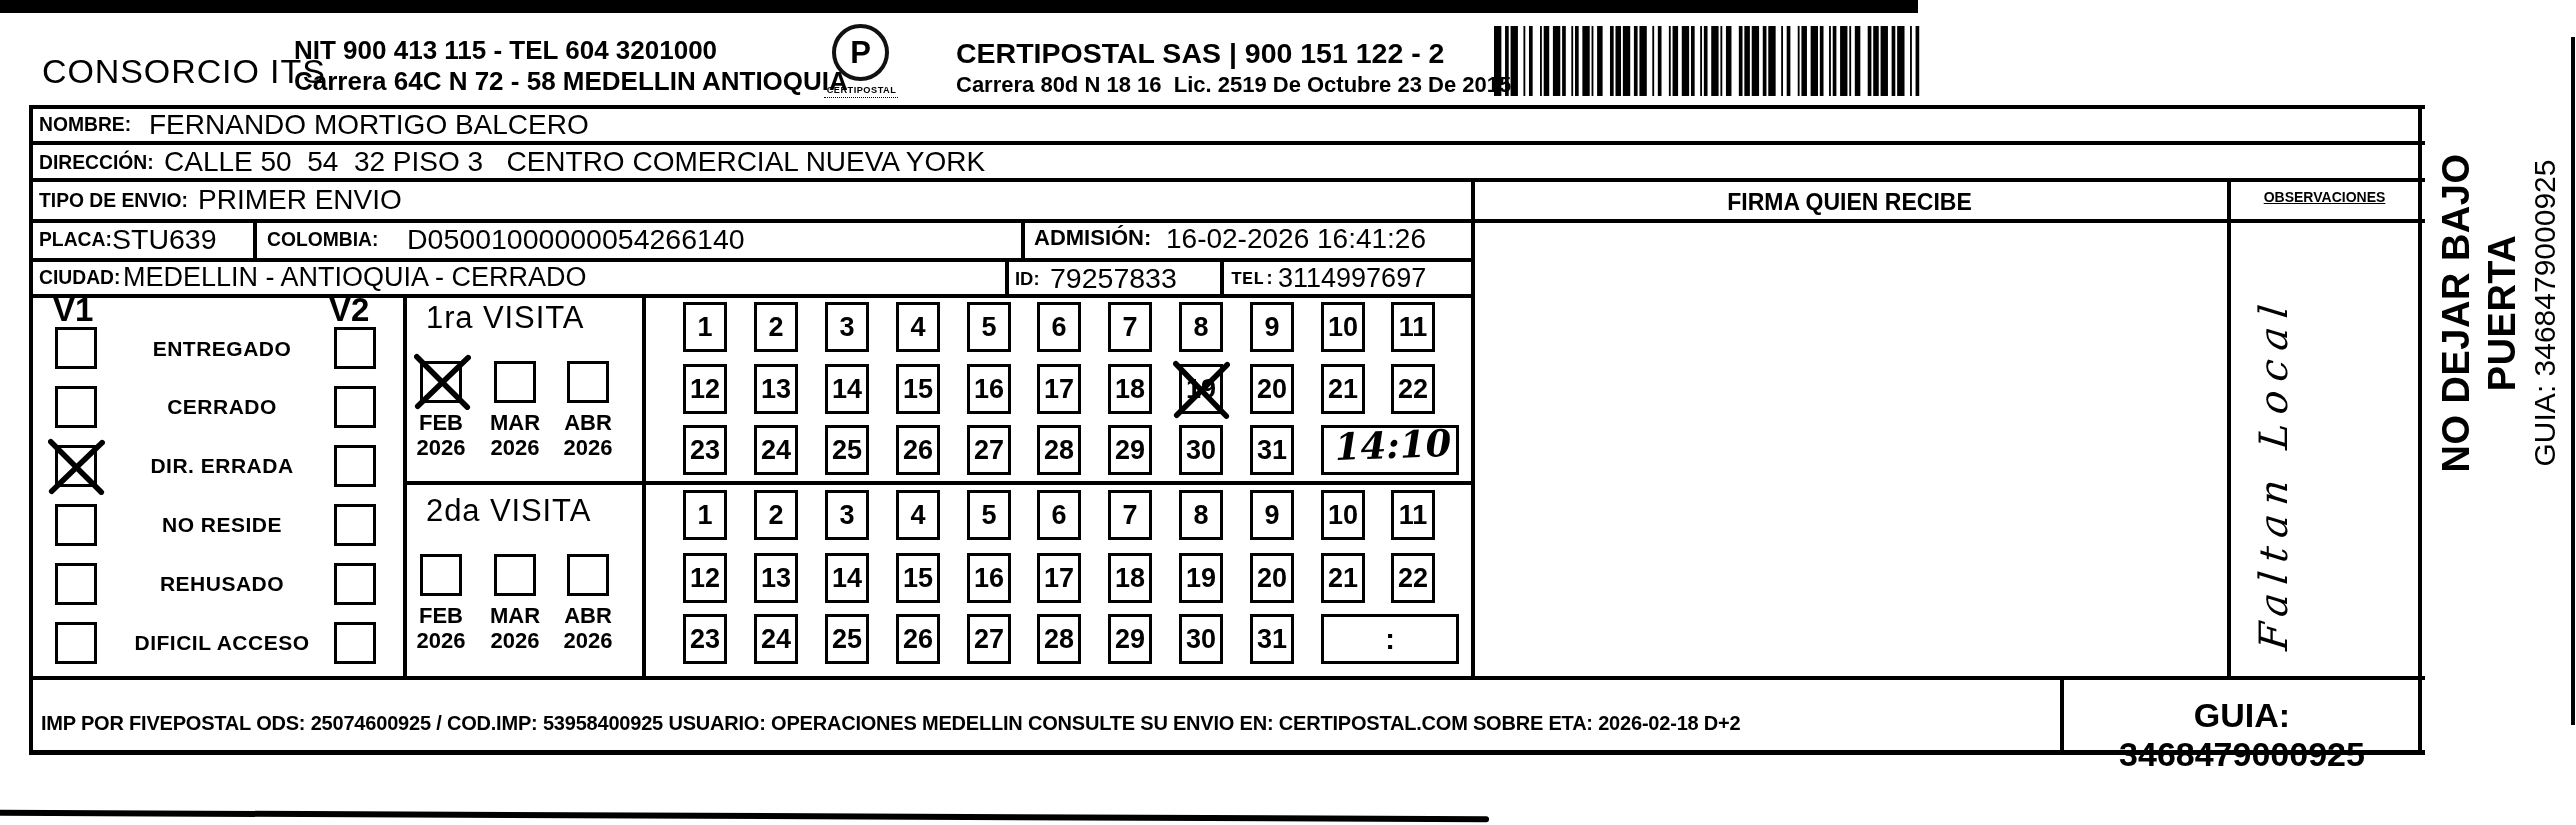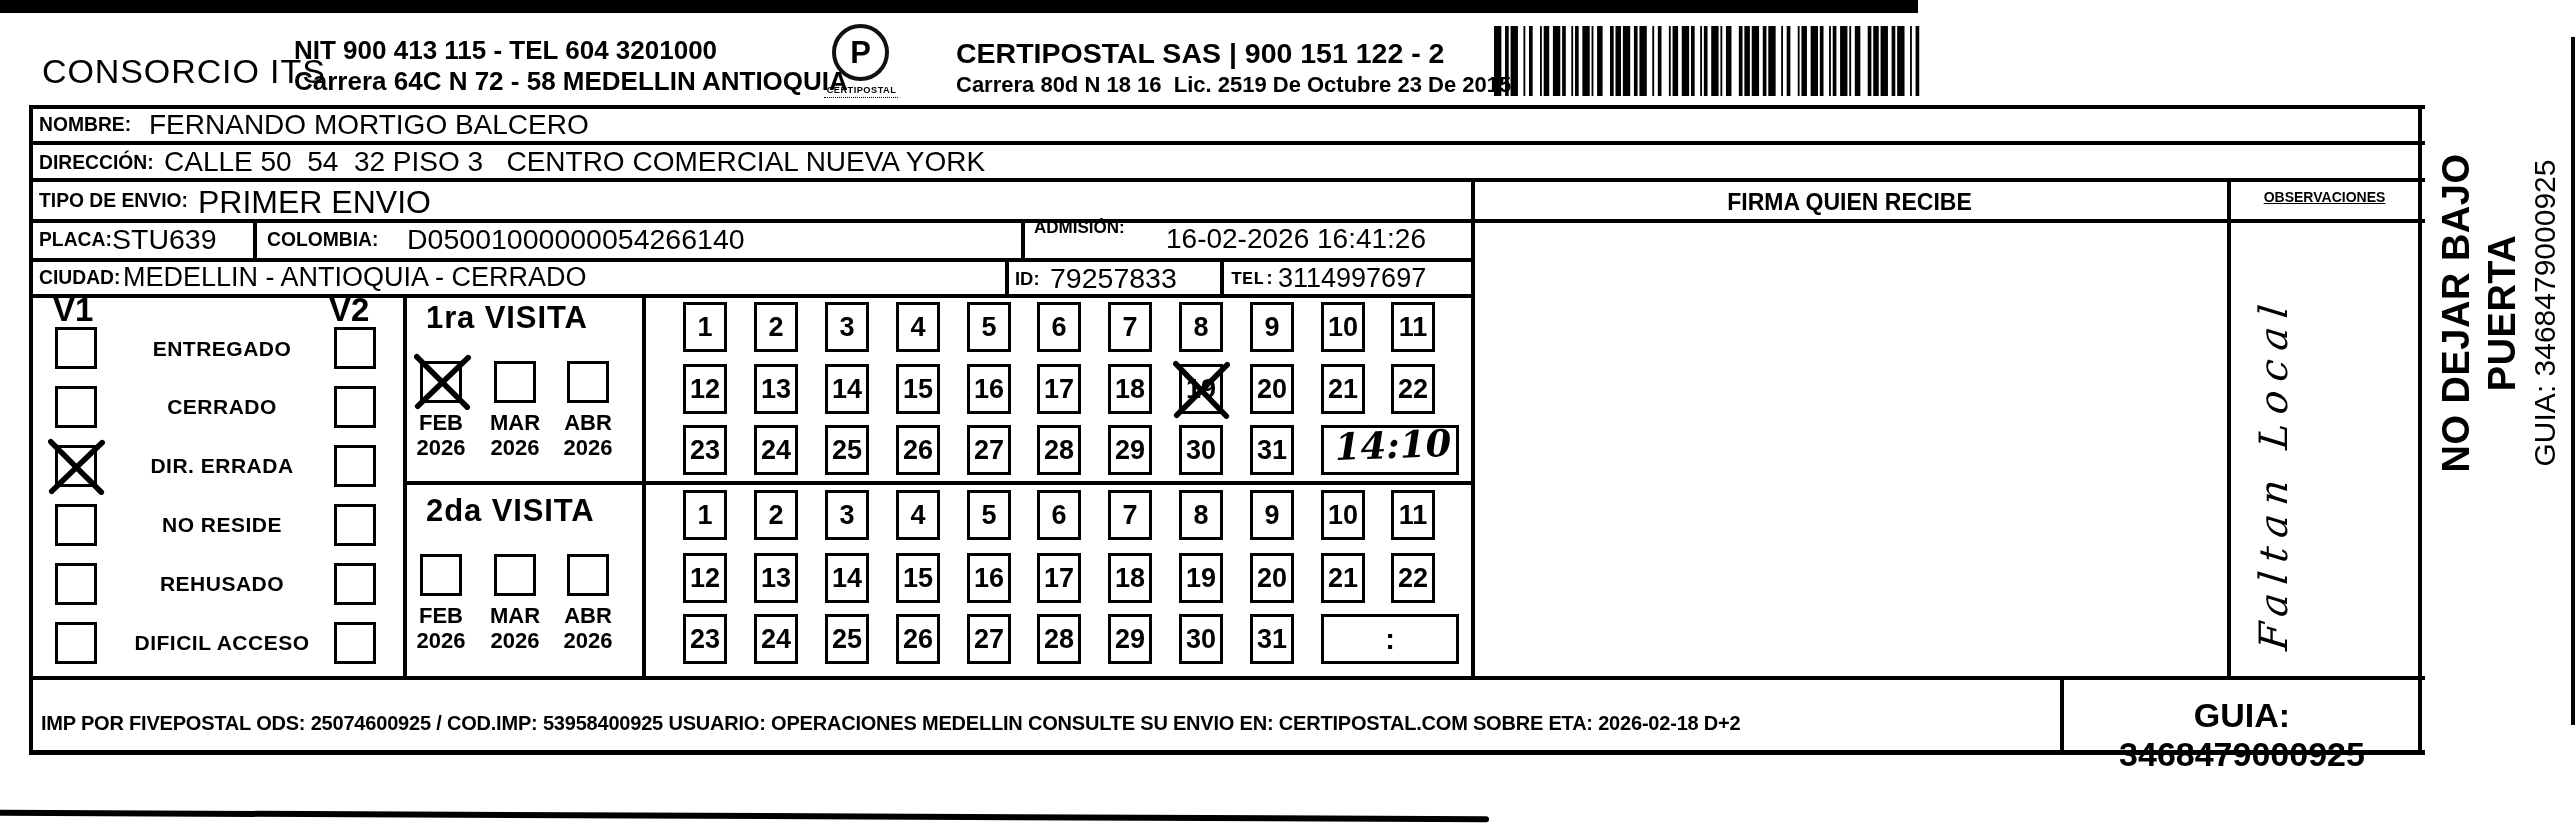--- a/index.html
+++ b/index.html
@@ -7,21 +7,21 @@
         font-family:"Liberation Sans",sans-serif;color:#000;}
   .abs{position:absolute;}
   .hl,.vl{position:absolute;background:#000;}
   .pre{white-space:pre;}
   .b{font-weight:700;}
   .box{position:absolute;border:3.7px solid #000;background:#fff;box-sizing:border-box;}
   .cb{width:42px;height:42px;}
   .day{display:flex;align-items:center;justify-content:center;font-weight:700;font-size:27px;}
   .status-label{position:absolute;width:256px;text-align:center;font-weight:700;font-size:21px;letter-spacing:0.5px;}
   .mlabel{position:absolute;width:66px;text-align:center;font-weight:700;font-size:22px;}
-  .visit-title{position:absolute;font-weight:700;font-size:31px;letter-spacing:0.9px;}
+  .visit-title{position:absolute;font-weight:400;font-size:31px;letter-spacing:0.9px;}
   .hdr-cell{position:absolute;text-align:center;font-weight:700;font-size:23px;}
   .hand{font-family:"DejaVu Serif",serif;font-style:italic;}
   .xmark{position:absolute;pointer-events:none;}
   .rot{transform:rotate(-90deg);}
 </style>
 </head>
 <body>
 
 <div id="page">
 
@@ -118,27 +118,27 @@
   <div class="vl" style="left:2227px;top:182px;width:3.7px;height:494px;"></div>
   <div class="vl" style="left:2060px;top:680px;width:3.7px;height:71px;"></div>
 
   <div class="abs b" style="left:39px;top:114px;font-size:19.3px;">NOMBRE:</div>
   <div class="abs" style="left:149px;top:109px;font-size:28px;">FERNANDO MORTIGO BALCERO</div>
 
   <div class="abs b" style="left:39px;top:152px;font-size:19.3px;">DIRECCIÓN:</div>
   <div class="abs pre" style="left:164px;top:146px;font-size:28px;">CALLE 50  54  32 PISO 3   CENTRO COMERCIAL NUEVA YORK</div>
 
   <div class="abs b" style="left:39px;top:190px;font-size:19.3px;">TIPO DE ENVIO:</div>
-  <div class="abs" style="left:198px;top:184px;font-size:32px;">PRIMER ENVIO</div>
+  <div class="abs" style="left:198px;top:184px;font-size:28px;">PRIMER ENVIO</div>
 
   <div class="abs b" style="left:39px;top:229px;font-size:19.3px;">PLACA:</div>
   <div class="abs" style="left:112px;top:223px;font-size:28.5px;">STU639</div>
   <div class="abs b" style="left:267px;top:229px;font-size:19.3px;">COLOMBIA:</div>
   <div class="abs" style="left:407px;top:223px;font-size:28.5px;">D05001000000054266140</div>
-  <div class="abs b" style="left:1034px;top:218px;font-size:17px;">ADMISIÓN:</div>
+  <div class="abs b" style="left:1034px;top:225px;font-size:22px;">ADMISIÓN:</div>
   <div class="abs" style="left:1166px;top:223px;font-size:28px;">16-02-2026 16:41:26</div>
 
   <div class="abs b" style="left:39px;top:267px;font-size:19.3px;">CIUDAD:</div>
   <div class="abs" style="left:123px;top:262px;font-size:27px;">MEDELLIN - ANTIOQUIA - CERRADO</div>
   <div class="abs b" style="left:1015px;top:268px;font-size:18.4px;">ID:</div>
   <div class="abs" style="left:1050px;top:262px;font-size:28.5px;">79257833</div>
   <div class="abs b" style="left:1231px;top:269px;font-size:18.4px;font-family:Liberation Mono, monospace;">TEL:</div>
   <div class="abs" style="left:1278px;top:263px;font-size:27px;">3114997697</div>
 
   <div class="abs b" style="left:53px;top:291px;font-size:33px;">V1</div>

